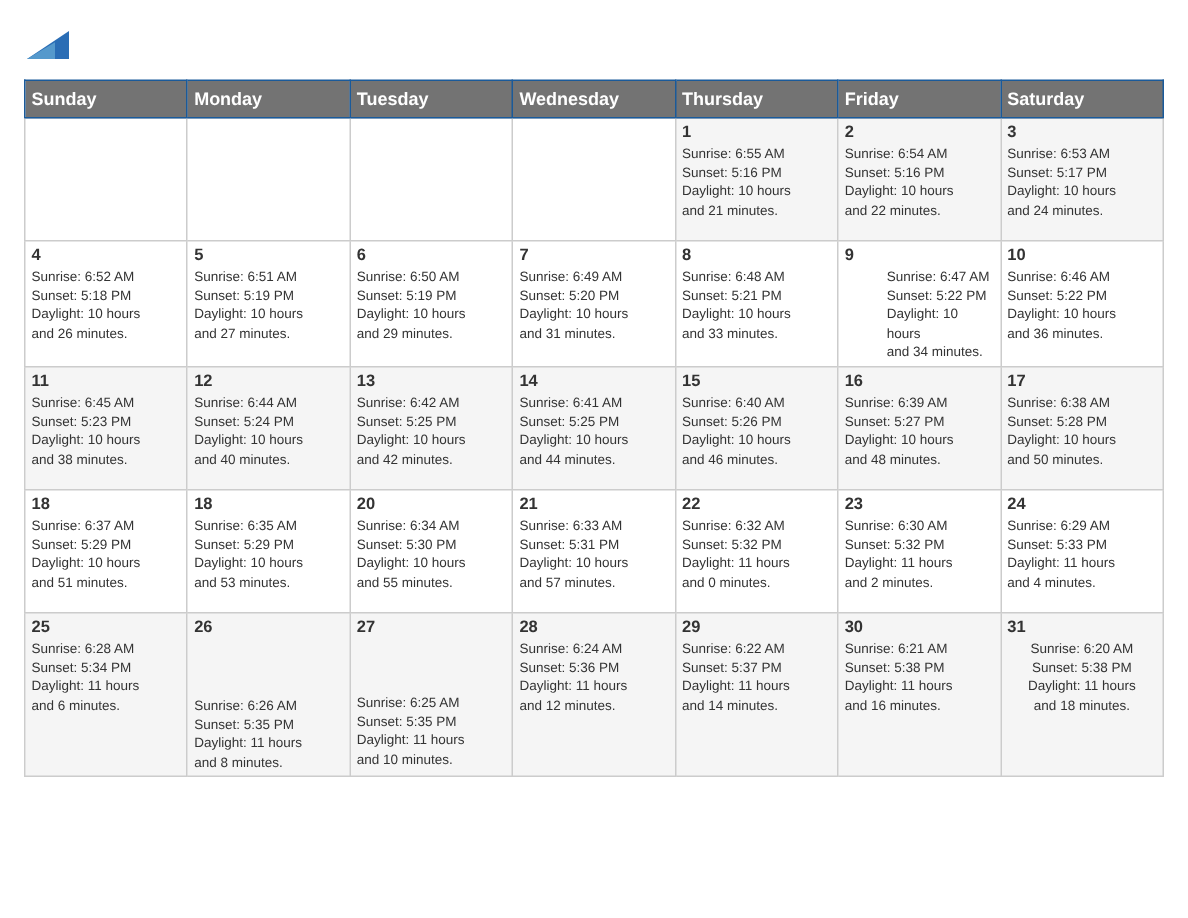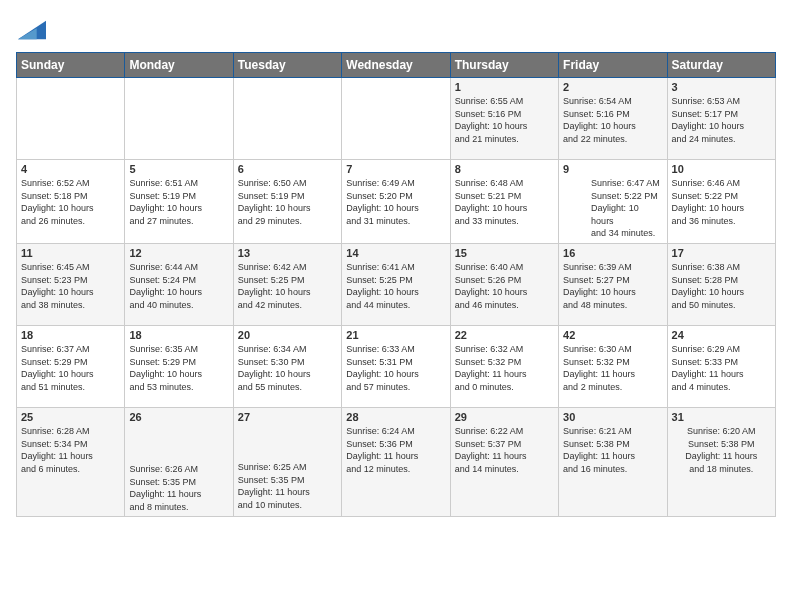--- a/index.html
+++ b/index.html
@@ -291,21 +291,21 @@
 and 57 minutes.</div>
           </td>
           <td>
             <span class="day-num">22</span>
             <div class="day-info" style="white-space: pre-line;">Sunrise: 6:32 AM
 Sunset: 5:32 PM
 Daylight: 11 hours
 and 0 minutes.</div>
           </td>
           <td>
-            <span class="day-num">42</span>
+            <span class="day-num">23</span>
             <div class="day-info" style="white-space: pre-line;">Sunrise: 6:30 AM
 Sunset: 5:32 PM
 Daylight: 11 hours
 and 2 minutes.</div>
           </td>
           <td>
             <span class="day-num">24</span>
             <div class="day-info" style="white-space: pre-line;">Sunrise: 6:29 AM
 Sunset: 5:33 PM
 Daylight: 11 hours

